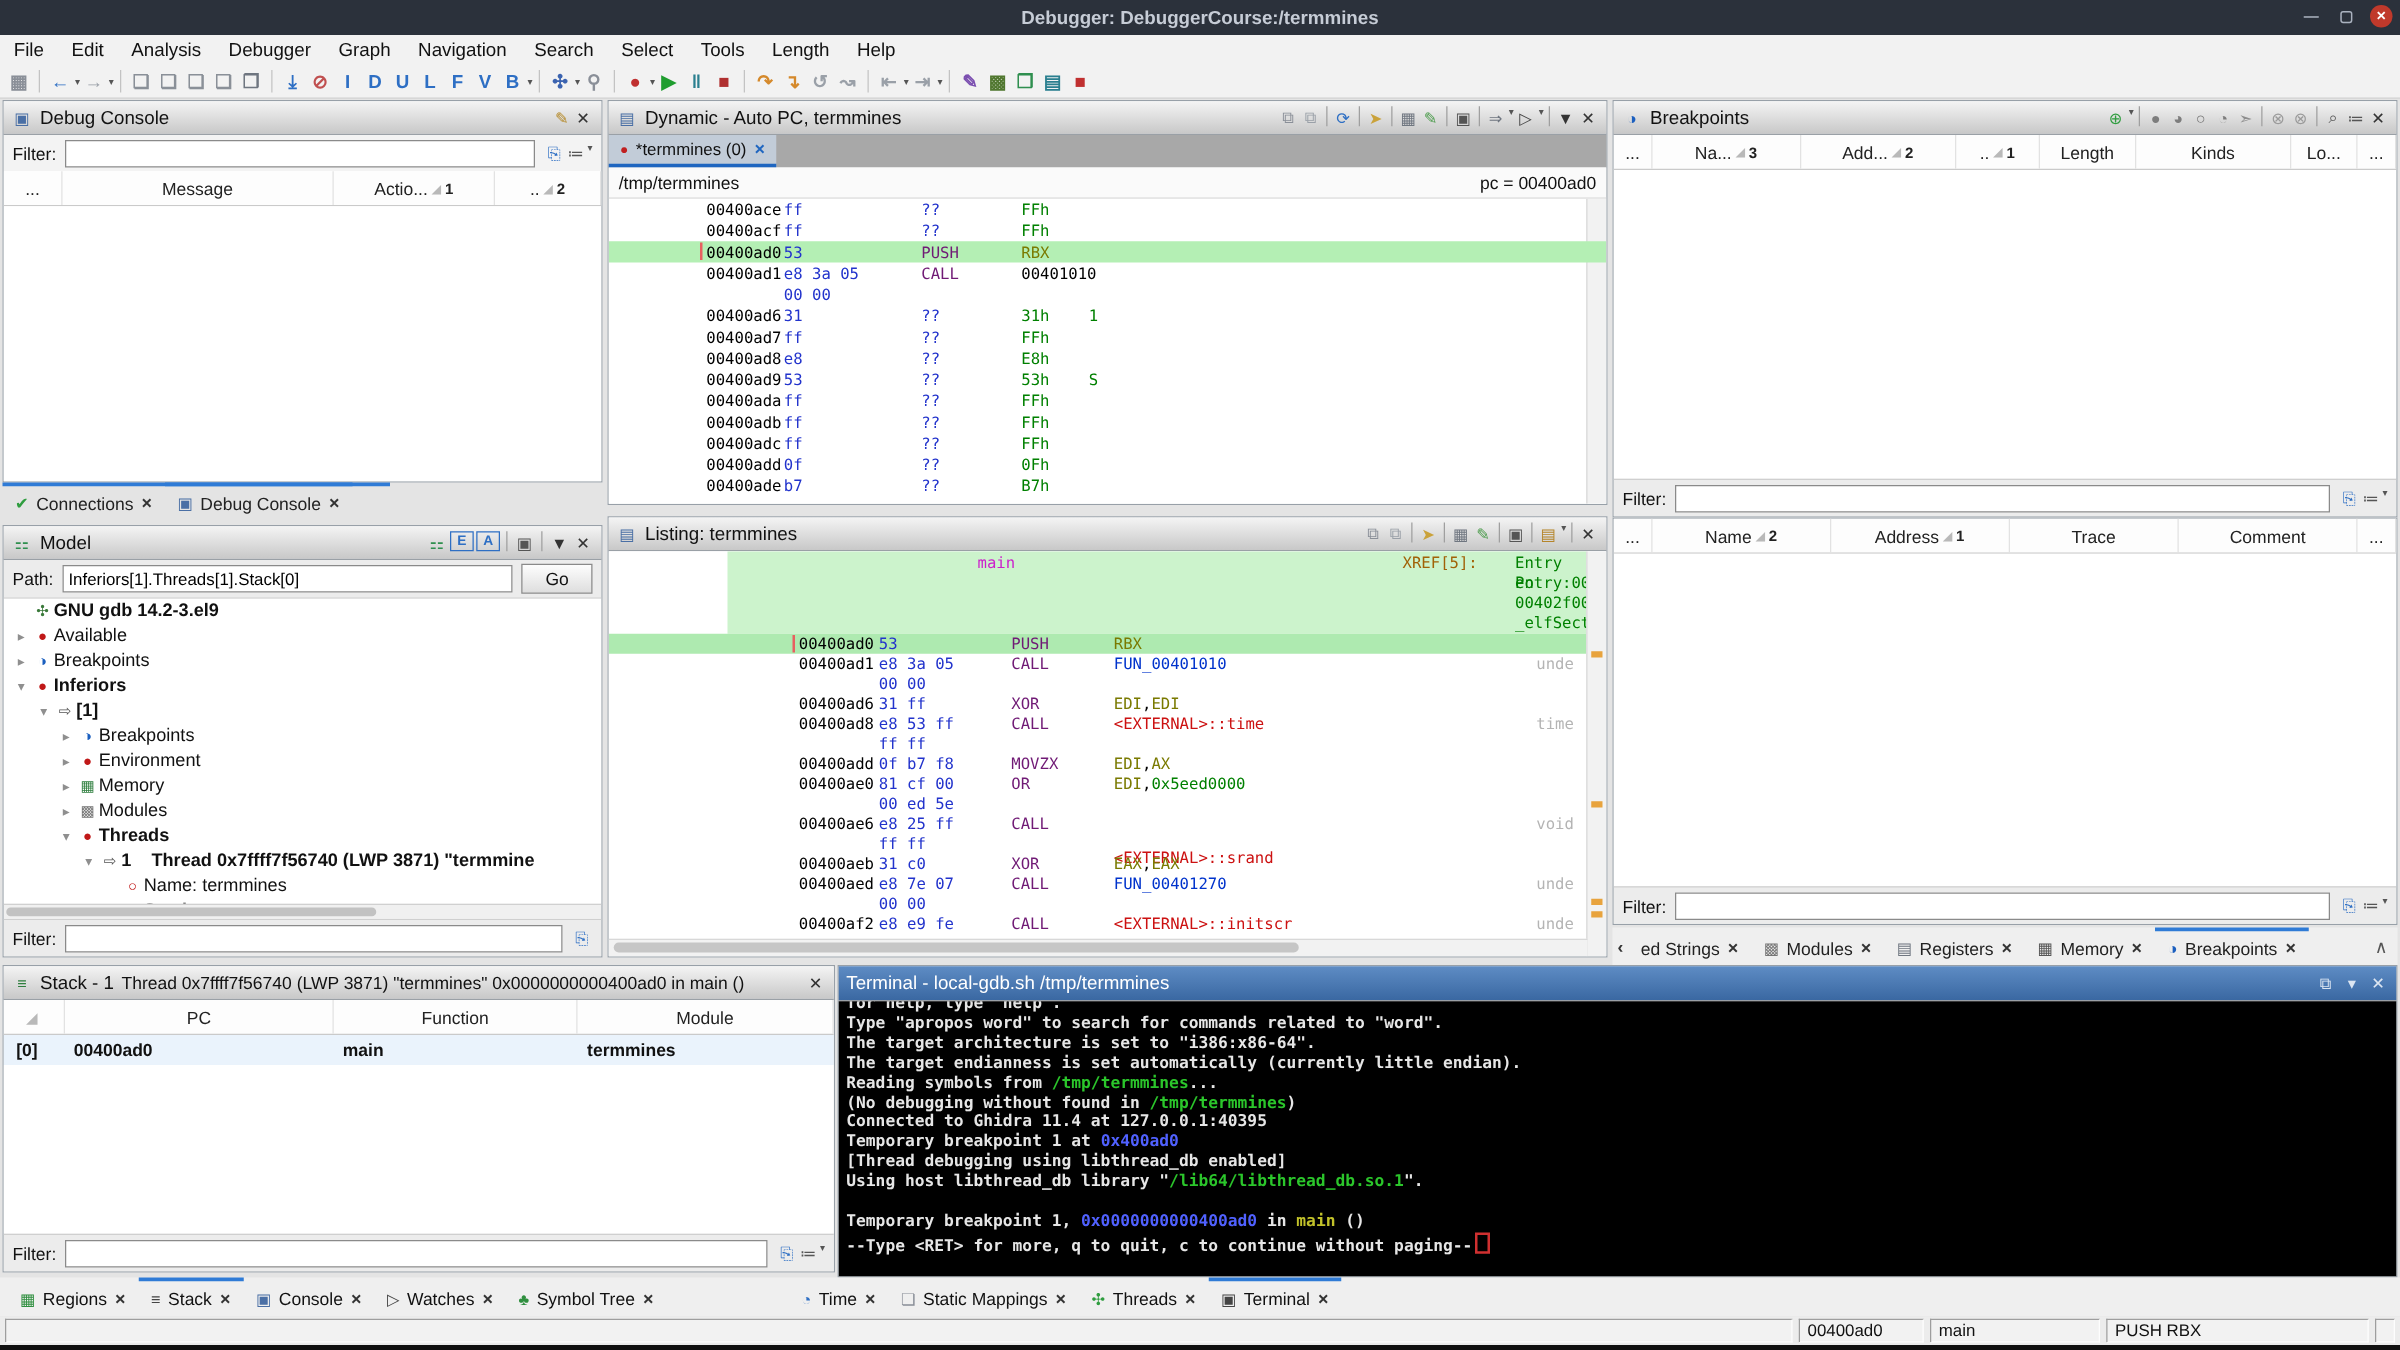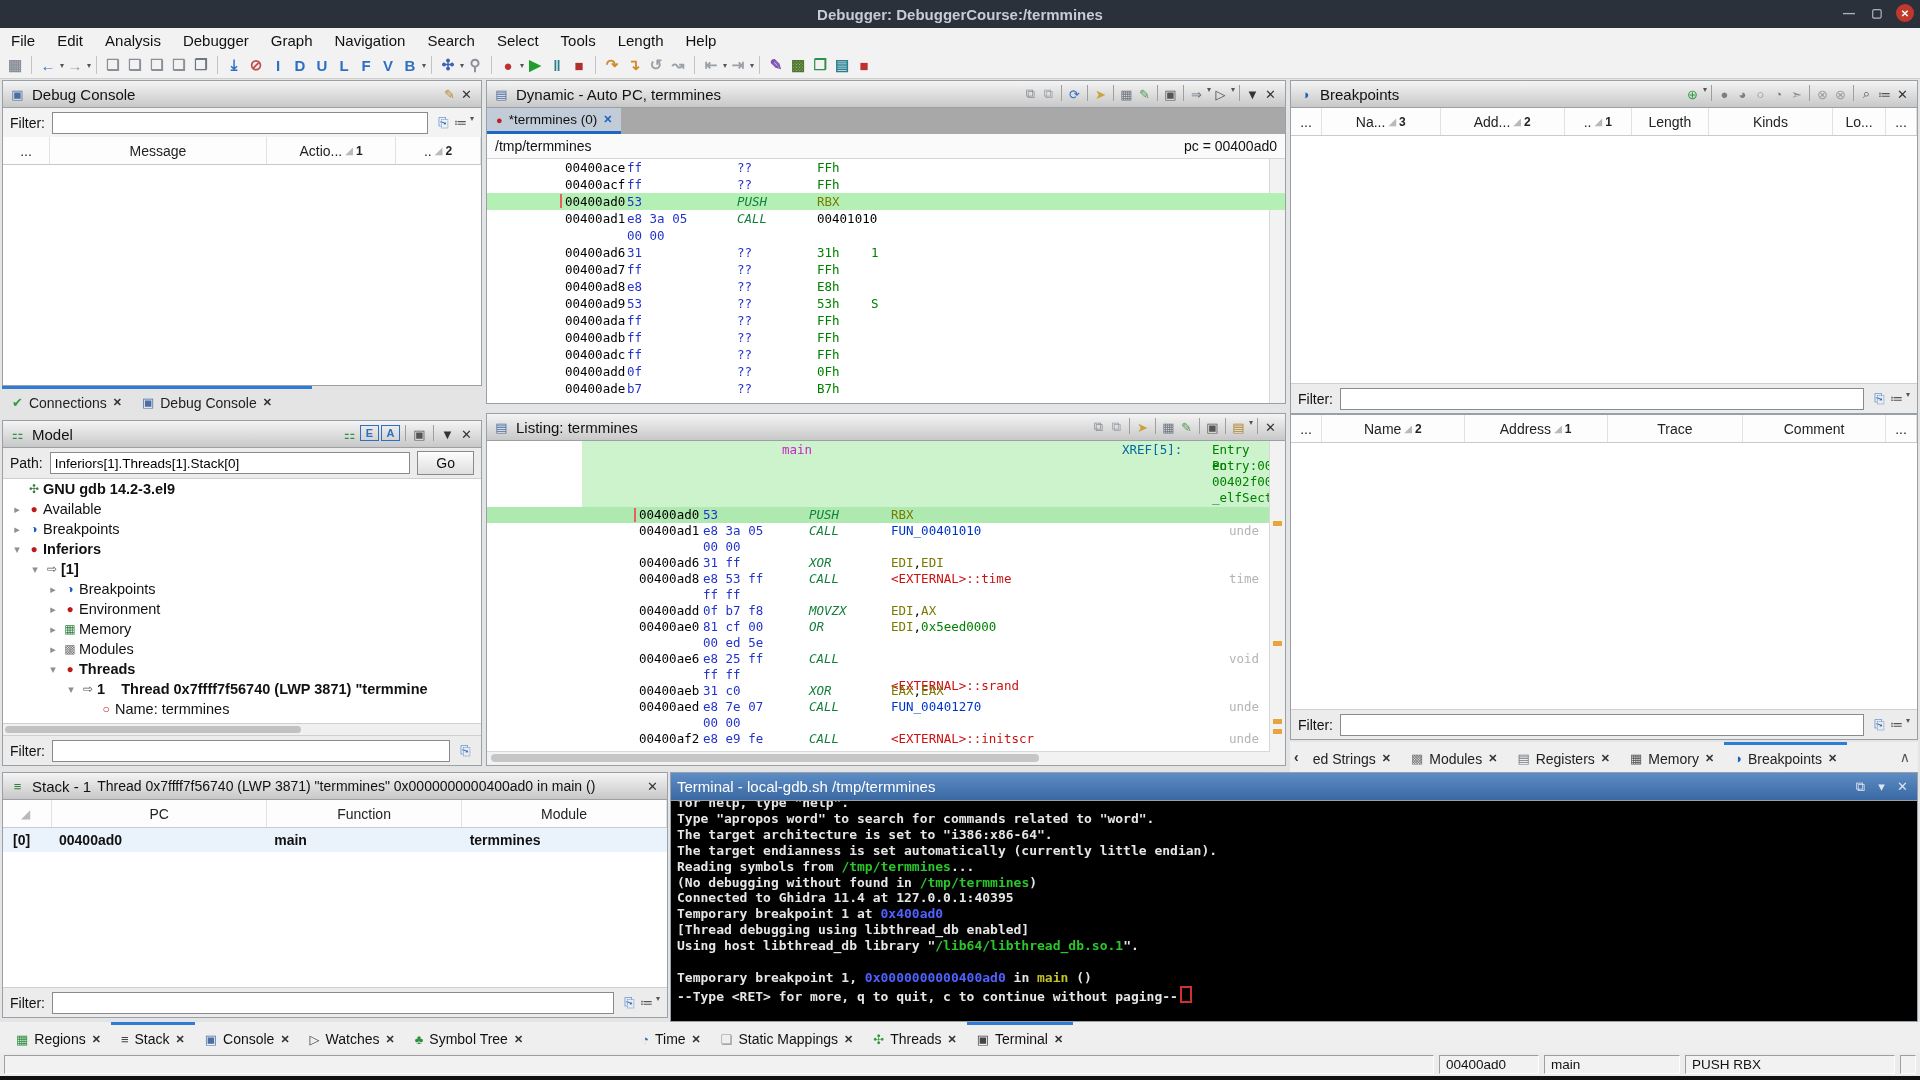--- a/index.html
+++ b/index.html
@@ -66,21 +66,21 @@
   .tico{width:18px;text-align:center;font-size:12px;flex:0 0 18px;}
   .hscroll{height:11px;background:#f0f0f0;border-top:1px solid #d0d0d0;position:relative;}
   .hscroll .thumb{position:absolute;left:2px;top:2px;height:7px;width:62%;background:#c2c2c2;border-radius:4px;}
   
   .mono{font-family:"DejaVu Sans Mono","Liberation Mono",monospace;}
   .disasm{position:relative;flex:1;overflow:hidden;background:#fff;font-size:12.5px;line-height:17px;}
   .drow{position:relative;height:17px;white-space:pre;}
   .drow.hl{background:#b4efb4;}
   .dspan{position:absolute;top:0;}
   .caret{position:absolute;width:2px;height:14px;top:1px;background:#e86060;}
-  .c-k{color:#000;} .c-byte{color:#2233cc;} .c-mn{color:#15803d;font-style:italic;} .c-qq{color:#2233cc;}
+  .c-k{color:#000;} .c-byte{color:#2233cc;} .c-mn{color:#701a75;} .c-qq{color:#2233cc;}
   .c-g{color:#008000;} .c-r{color:#7a7a00;} .c-b{color:#0033cc;} .c-x{color:#cc1111;} .c-gray{color:#b4b4b4;}
   .c-fn{color:#cc22cc;}
   .greenblk{background:#ccf3cc;}
   .lst-hl{background:#aeeab0;}
   
   .vtrack{position:absolute;top:0;right:0;width:15px;bottom:0;background:#f2f2f2;border-left:1px solid #d8d8d8;}
   .marker{position:absolute;width:9px;height:5px;background:#e8a33d;left:3px;}
   .hbar{position:absolute;left:0;right:15px;bottom:0;height:13px;background:#f2f2f2;border-top:1px solid #d8d8d8;}
   .hbar .thumb{position:absolute;left:4px;top:2px;height:8px;width:70%;background:#c6c6c6;border-radius:4px;}
   
@@ -409,21 +409,21 @@
           <span class="hsep"></span>
           <span class="hicon" style="color: rgb(181, 133, 42);">▤</span>
           <span class="dd">▾</span>
           <span class="hsep"></span>
           <span class="hicon" style="color: rgb(51, 51, 51);">✕</span>
         </span>
     </div>
     <div class="disasm mono" id="lst-disasm" style="line-height:16px;">
       <div id="lst-green" class="greenblk" style="position:absolute;left:95px;right:16px;top:0;height:66px;">
         <span class="dspan c-fn" style="left:200px;top:1px;">main</span>
-        <span class="dspan" style="left:540px;top:1px;color:#0369a1;">XREF[5]:</span>
+        <span class="dspan" style="left:540px;top:1px;color:#a16207;">XREF[5]:</span>
         <span class="dspan c-g" style="left:630px;top:1px;">Entry Po</span>
         <span class="dspan c-g" style="left:630px;top:17px;">entry:00</span>
         <span class="dspan c-g" style="left:630px;top:33px;">00402f00</span>
         <span class="dspan c-g" style="left:630px;top:49px;">_elfSect</span>
       </div>
       <div id="lst-rows" style="position:absolute;left:0;top:66px;right:16px;">
           <div class="drow lst-hl" style="height: 16px; line-height: 16px;"><span class="caret" style="left: 147px;"></span><span class="dspan c-k" style="left: 152px;">00400ad0</span><span class="dspan c-byte" style="left: 216px;">53</span><span class="dspan c-mn" style="left: 322px;">PUSH</span><span class="dspan c-r" style="left: 404px;">RBX</span></div>
           <div class="drow" style="height: 16px; line-height: 16px;"><span class="dspan c-k" style="left: 152px;">00400ad1</span><span class="dspan c-byte" style="left: 216px;">e8 3a 05</span><span class="dspan c-mn" style="left: 322px;">CALL</span><span class="dspan c-b" style="left: 404px;">FUN_00401010</span><span class="dspan c-gray" style="left: 742px;">unde</span></div>
           <div class="drow" style="height: 16px; line-height: 16px;"><span class="dspan c-byte" style="left: 216px;">00 00</span></div>
           <div class="drow" style="height: 16px; line-height: 16px;"><span class="dspan c-k" style="left: 152px;">00400ad6</span><span class="dspan c-byte" style="left: 216px;">31 ff</span><span class="dspan c-mn" style="left: 322px;">XOR</span><span class="dspan c-r" style="left: 404px;">EDI</span><span class="dspan c-k" style="left: 426.59px;">,</span><span class="dspan c-r" style="left: 434.12px;">EDI</span></div>

